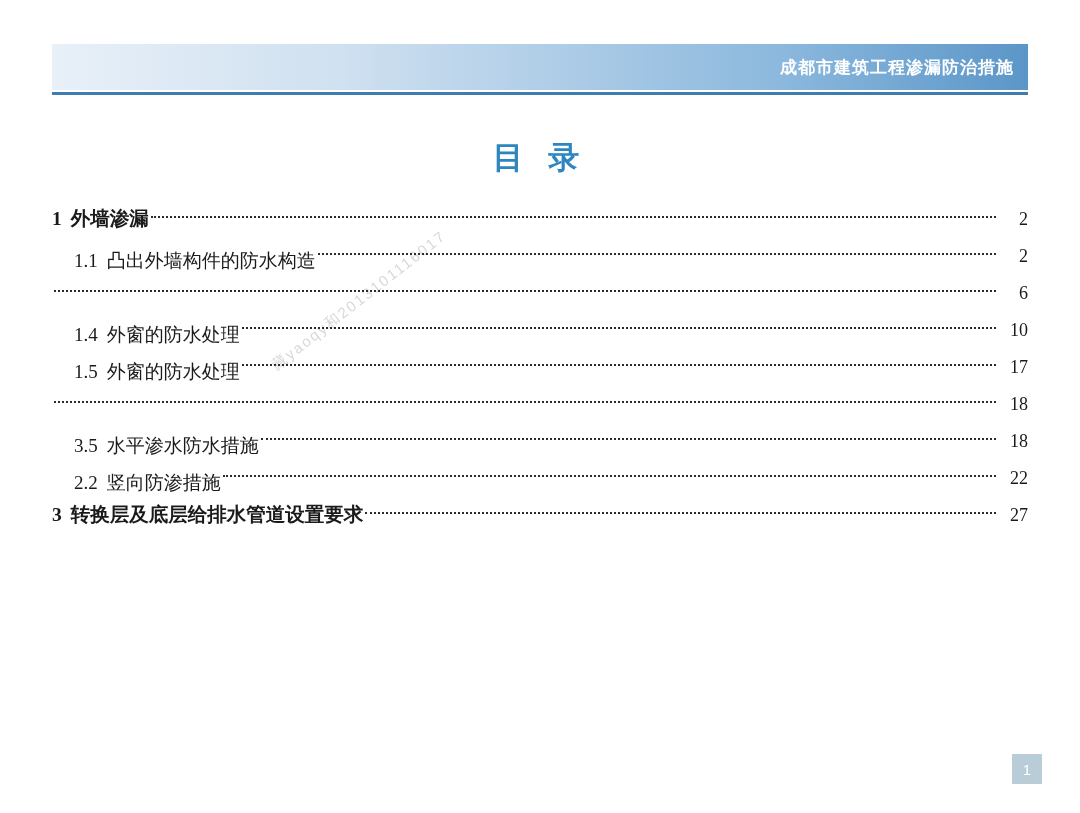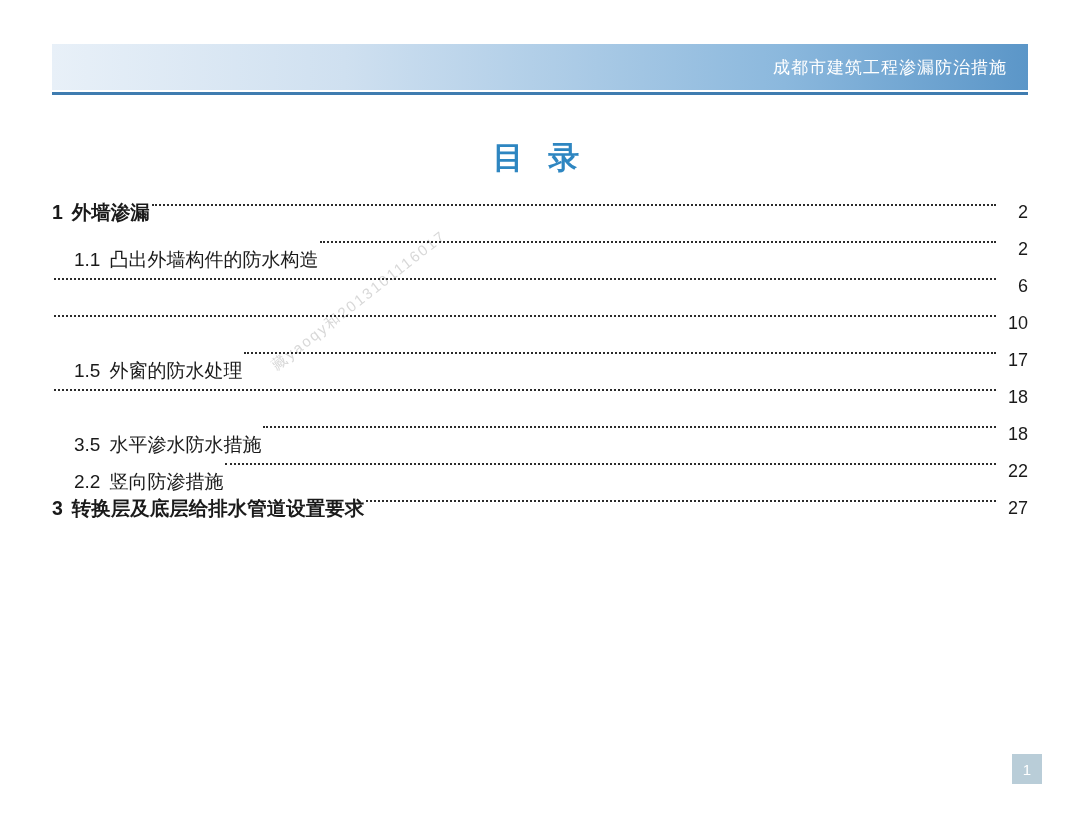--- a/index.html
+++ b/index.html
@@ -32,23 +32,23 @@
     width: 976px;
     height: 46px;
     background: linear-gradient(to right, #e8f0f8 0%, #cfe0f0 30%, #8bb8dd 75%, #5b96c8 100%);
     display: flex;
     align-items: center;
     justify-content: flex-end;
   }
   .header-title {
     color: #ffffff;
     font-size: 17px;
-    font-weight: normal;
+    font-weight: bold;
     letter-spacing: 1px;
-    padding-right: 21px;
+    padding-right: 14px;
     white-space: nowrap;
   }
   .header-rule {
     position: absolute;
     left: 52px;
     top: 92px;
     width: 976px;
     height: 3px;
     background: #3f7cb0;
   }
@@ -83,23 +83,24 @@
 
   
   .toc {
     position: absolute;
     left: 52px;
     top: 203px;
     width: 976px;
   }
   .toc-row {
     display: flex;
-    align-items: flex-start;
+    align-items: center;
     height: 37px;
     color: #1a1a1a;
+    font-family: Liberation Serif, serif;
   }
   .toc-row .label {
     white-space: nowrap;
     font-size: 19px;
     line-height: 1;
     padding-bottom: 6px;
   }
   .toc-row .dots {
     flex: 1;
     border-bottom: 2px dotted #2b2b2b;
@@ -173,20 +174,21 @@
       <div class="toc-row level-2">
         <div class="label"><span>1.1</span><span class="num-gap"></span><span>凸出外墙构件的防水构造</span></div>
         <div class="dots"></div>
         <div class="page-num">2</div>
       </div>
       <div class="toc-row level-2">
         <div class="dots"></div>
         <div class="page-num">6</div>
       </div>
       <div class="toc-row level-2">
+        <div class="label"><span>1.4</span><span class="num-gap"></span><span>外窗的防水处理</span></div>
         <div class="dots"></div>
         <div class="page-num">10</div>
       </div>
       <div class="toc-row level-2">
         <div class="label"><span>1.5</span><span class="num-gap"></span><span>外窗的防水处理</span></div>
         <div class="dots"></div>
         <div class="page-num">17</div>
       </div>
       <div class="toc-row level-1">
         <div class="dots"></div>

